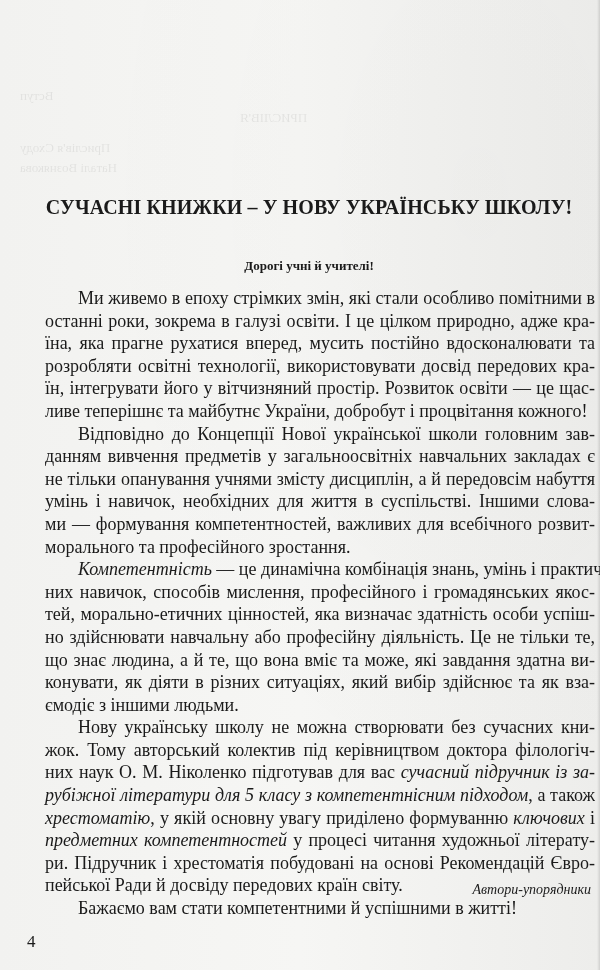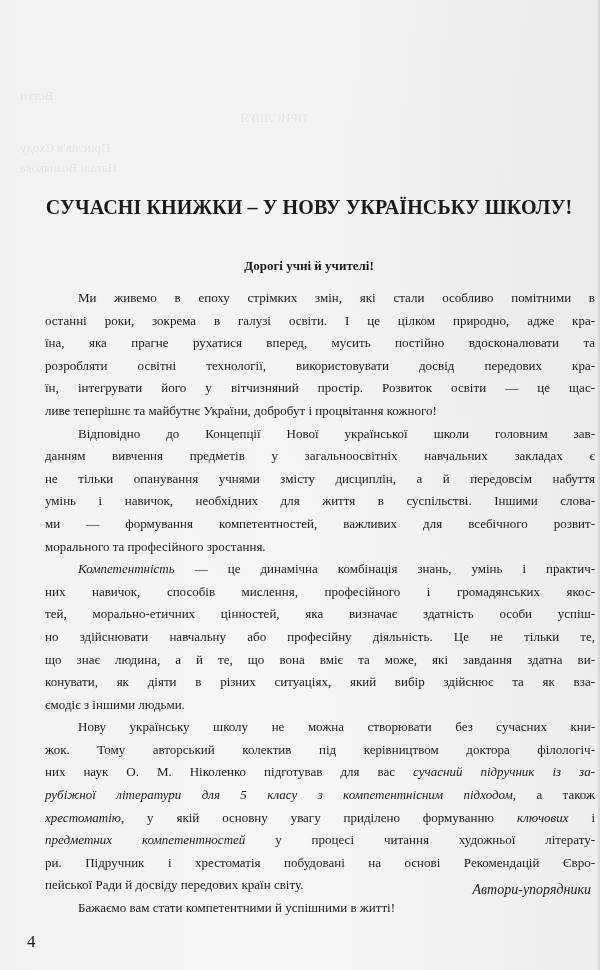--- a/index.html
+++ b/index.html
@@ -52,21 +52,21 @@
       font-weight: bold;
       font-size: 13px;
       padding-left: 18px;
       box-sizing: border-box;
     }
     .body-text {
       position: absolute;
       left: 45px;
       top: 287px;
       width: 550px;
-      font-size: 13px;
+      font-size: 18px;
       line-height: 22.6px;
     }
     .line {
       display: block;
       text-align: justify;
       text-align-last: justify;
       white-space: nowrap;
       height: 22.6px;
       overflow: visible;
     }

